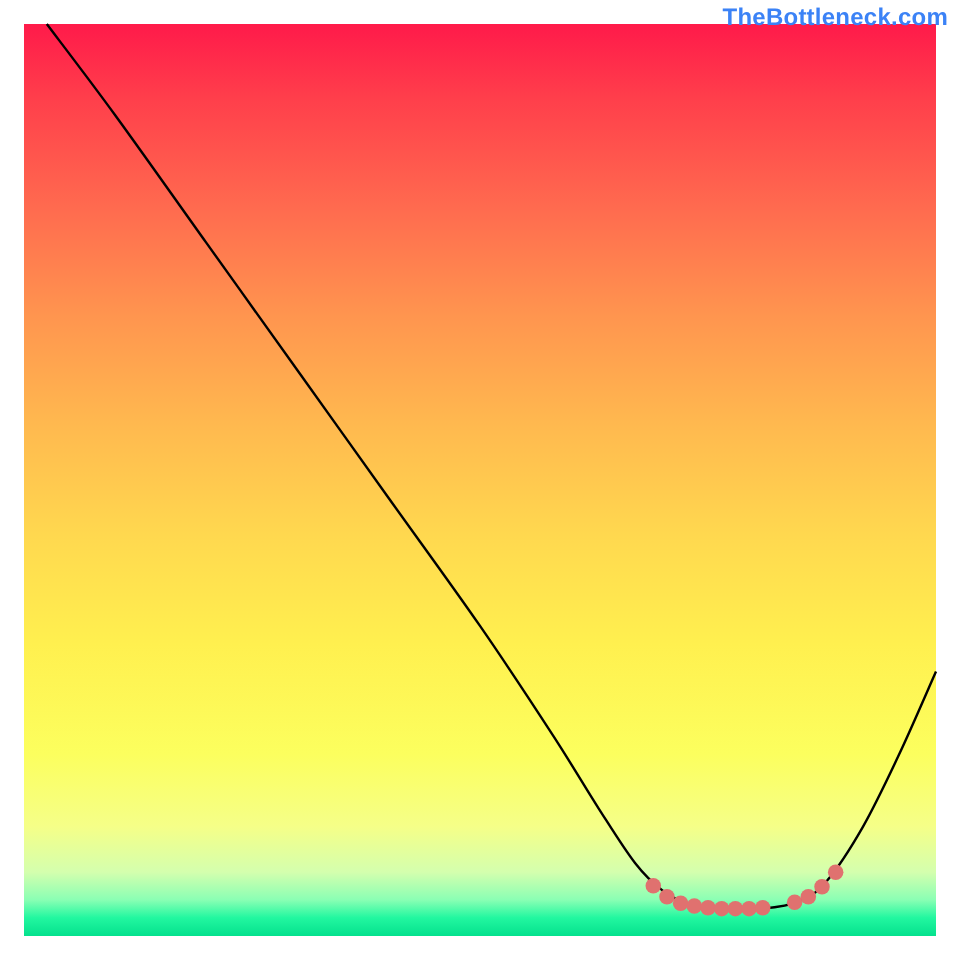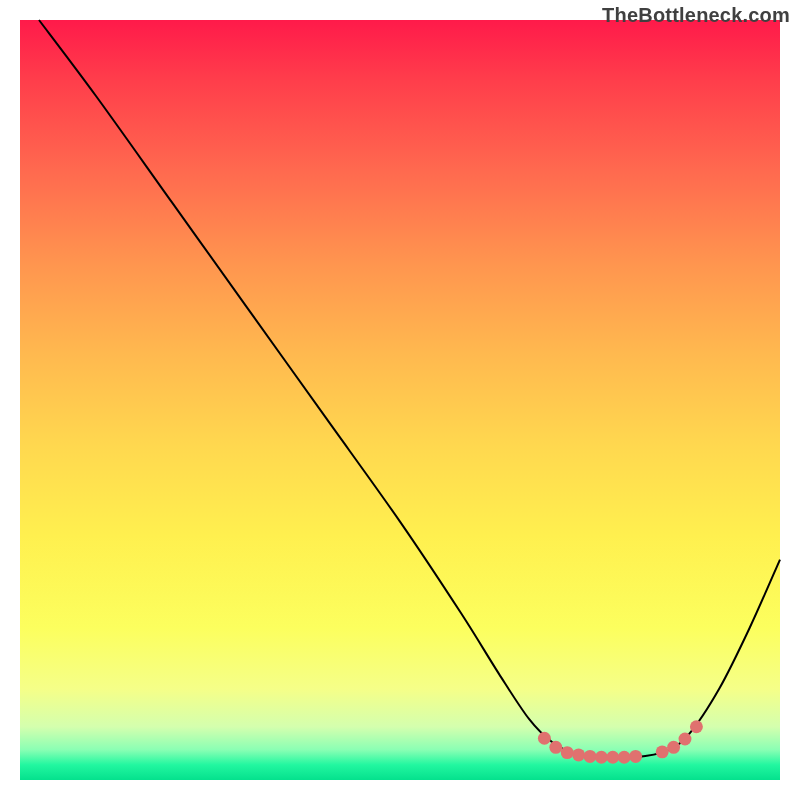--- a/index.html
+++ b/index.html
@@ -10,21 +10,21 @@
     height: 800px;
     background: #ffffff;
   }
   .watermark {
     position: absolute;
     top: 4px;
     right: 10px;
     font-family: Arial, Helvetica, sans-serif;
     font-size: 20px;
     font-weight: bold;
-    color: #404040;
+    color: #3b82f6;
     letter-spacing: 0.2px;
     z-index: 5;
   }
   .plot-area {
     position: absolute;
     left: 20px;
     top: 20px;
     width: 760px;
     height: 760px;
   }

